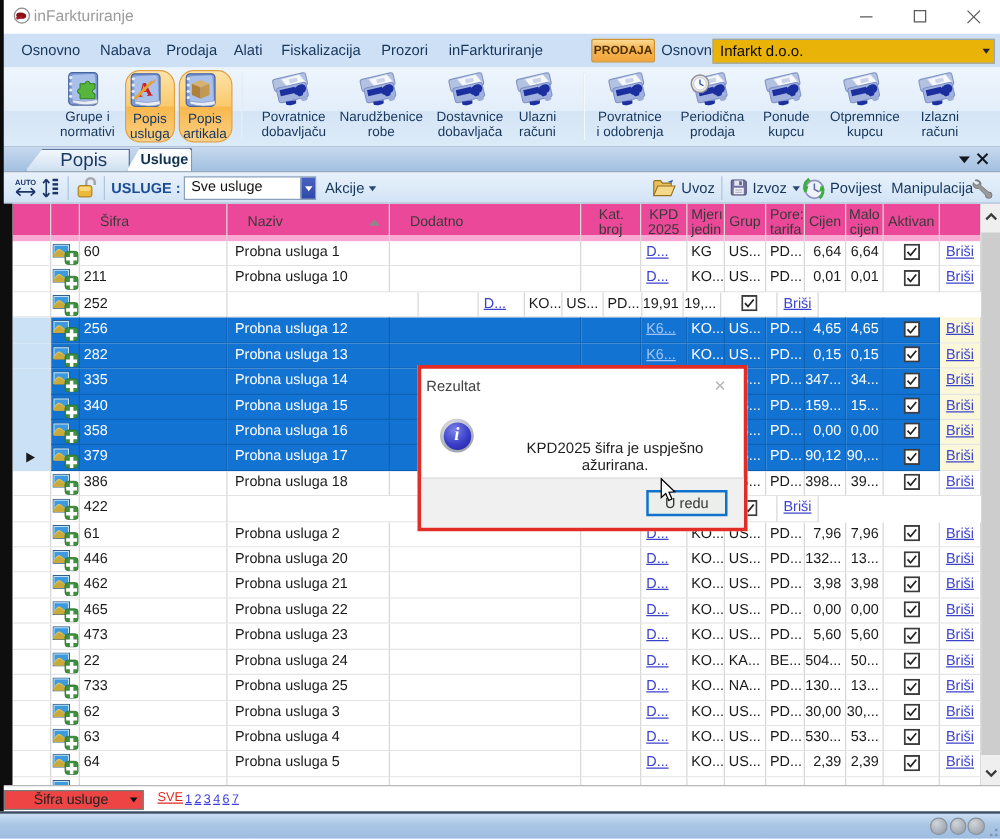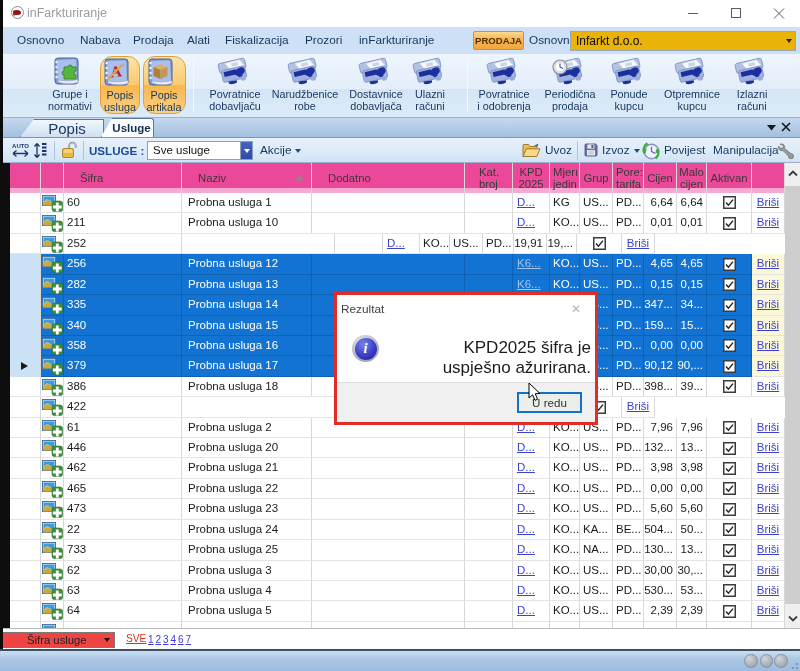--- a/index.html
+++ b/index.html
@@ -105,21 +105,21 @@
 .sball{position:absolute;top:3px;width:13.5px;height:13.5px;border-radius:50%;
  background:radial-gradient(circle at 35% 30%,#d2d6da,#a2aab4 70%,#8c95a0);border:1px solid #8a929c}
 #grip{position:absolute;right:1px;bottom:1px;width:10px;height:10px}
 
 #dlg{left:334px;top:292px;width:264px;height:133px;background:#fff;border:3.5px solid #e12d26;z-index:50}
 #dlg .ttl{position:absolute;left:4px;top:7px;font-size:11.8px;color:#404040}
 #dlg .x{position:absolute;right:14px;top:7px;color:#b4b4b4;font-size:12px}
 #dlg .foot{position:absolute;left:0;right:0;bottom:0;height:40px;background:#f0f0f0;border-top:1px solid #dcdcdc}
 #okbtn{position:absolute;right:13px;top:9px;width:65px;height:21px;background:#eceeec;
  border:2px solid #1072c8;font-size:11.6px;color:#333;text-align:center;line-height:17px}
-#dmsg{position:absolute;left:56px;right:4px;top:43px;text-align:right;font-size:17px;color:#1c1c1c}
+#dmsg{position:absolute;left:56px;right:4px;top:56px;text-align:center;font-size:12px;color:#1c1c1c}
 #dico{position:absolute;left:15px;top:40px;width:27px;height:27px;border-radius:50%;
  background:radial-gradient(circle at 40% 30%,#e8eaee,#b0b4bc 60%,#888c94);}
 #dico .in{position:absolute;left:2.5px;top:2.5px;width:22px;height:22px;border-radius:50%;
  background:radial-gradient(circle at 38% 28%,#7a82e8,#3a3ec8 55%,#1c1e96)}
 #dico .i{position:absolute;left:0;top:3px;width:27px;text-align:center;color:#fff;
  font-family:"Liberation Serif",serif;font-style:italic;font-weight:bold;font-size:15px;line-height:20px}
 #cursor{left:528px;top:382px;z-index:60}
 </style></head>
 <body>
 <div class="abs" id="edgeL"></div>

